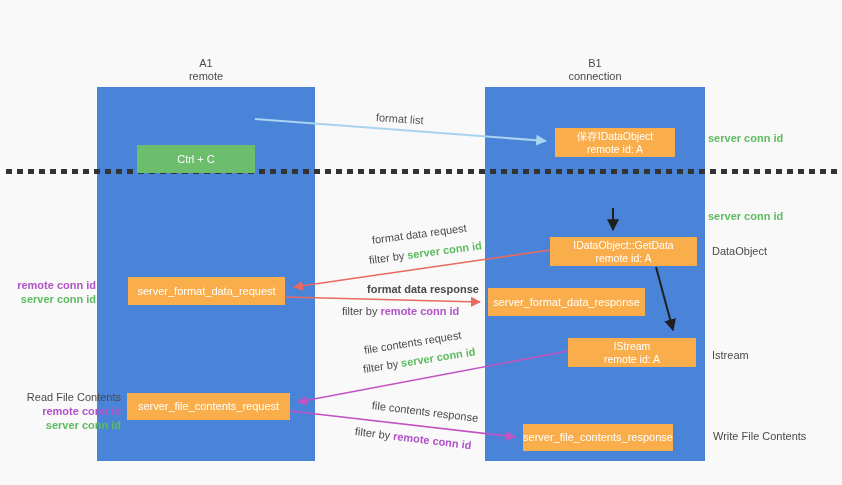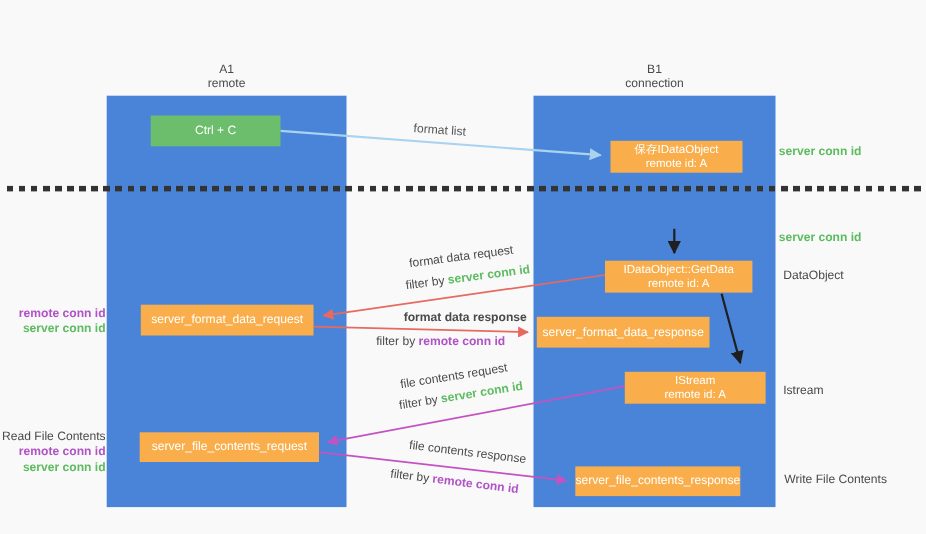--- a/index.html
+++ b/index.html
@@ -41,27 +41,27 @@
   .l-black  { stroke:var(--dark-arrow,#1f1f1f); stroke-width:2; }
   .l-red    { stroke:var(--red-arrow,#e8695f); stroke-width:1.6; }
   .l-mag    { stroke:var(--magenta-arrow,#c353c3); stroke-width:1.6; }
 
   .node {
     position:absolute; z-index:5;
     display:flex; flex-direction:column; align-items:center; justify-content:center;
     color:#fff; text-align:center; font-size:11px; line-height:13px;
   }
   .node.two { font-size:10.5px; line-height:12.5px; }
-  .node.green  { background:var(--node-green,#6cbe6d); }
+  .node.green  { background:var(--node-green,#6cbe6d);margin-top:40px; }
   .node.orange { background:var(--node-orange,#f9ae4b); }
 
   .n-ctrlc   { left:137px; top:105px; width:118px; height:28px; }
   .n-save    { left:555px; top:128px; width:120px; height:29px; }
   .n-ctrlv   { left:553px; top:180px; width:120px; height:27px; }
-  .n-getdata { left:550px; top:237px; width:134px; height:29px; }
+  .n-getdata { left:550px; top:237px; width:147px; height:29px; }
   .n-freq    { left:128px; top:277px; width:157px; height:28px; }
   .n-fres    { left:488px; top:288px; width:157px; height:28px; }
   .n-istream { left:568px; top:338px; width:128px; height:29px; }
   .n-fileq   { left:127px; top:393px; width:163px; height:27px; }
   .n-filer   { left:523px; top:424px; width:150px; height:27px; }
 
   .side-label {
     position:absolute; z-index:5; font-size:11px; line-height:13px;
     color:#4a4a4a; white-space:nowrap;
   }
@@ -73,21 +73,21 @@
   .sl-dobj  { left:712px; top:245px; }
   .sl-istr  { left:712px; top:349px; }
   .sl-write { left:713px; top:430px; }
 
   .left-group {
     position:absolute; left:0; width:96px; z-index:5;
     text-align:right; font-size:11px; line-height:14px; color:#4a4a4a;
     white-space:nowrap;
   }
   .lg-1 { top:278px; }
-  .lg-2 { top:390px; }
+  .lg-2 { top:390px;padding-left:25px; }
 
   .arrow-label {
     position:absolute; z-index:5; font-size:11px; color:#4a4a4a;
     white-space:nowrap; transform-origin:left center;
   }
   .arrow-label .flt { margin-right:3px; }
   .al-formatlist { left:376px; top:111px; transform:rotate(4deg); color:#555; }
   .al-fdreq   { left:372px; top:234px; transform:rotate(-7.5deg); }
   .al-filter1 { left:369px; top:254px; transform:rotate(-7.5deg); }
   .al-fdres   { left:367px; top:283px;font-weight:bold; }

